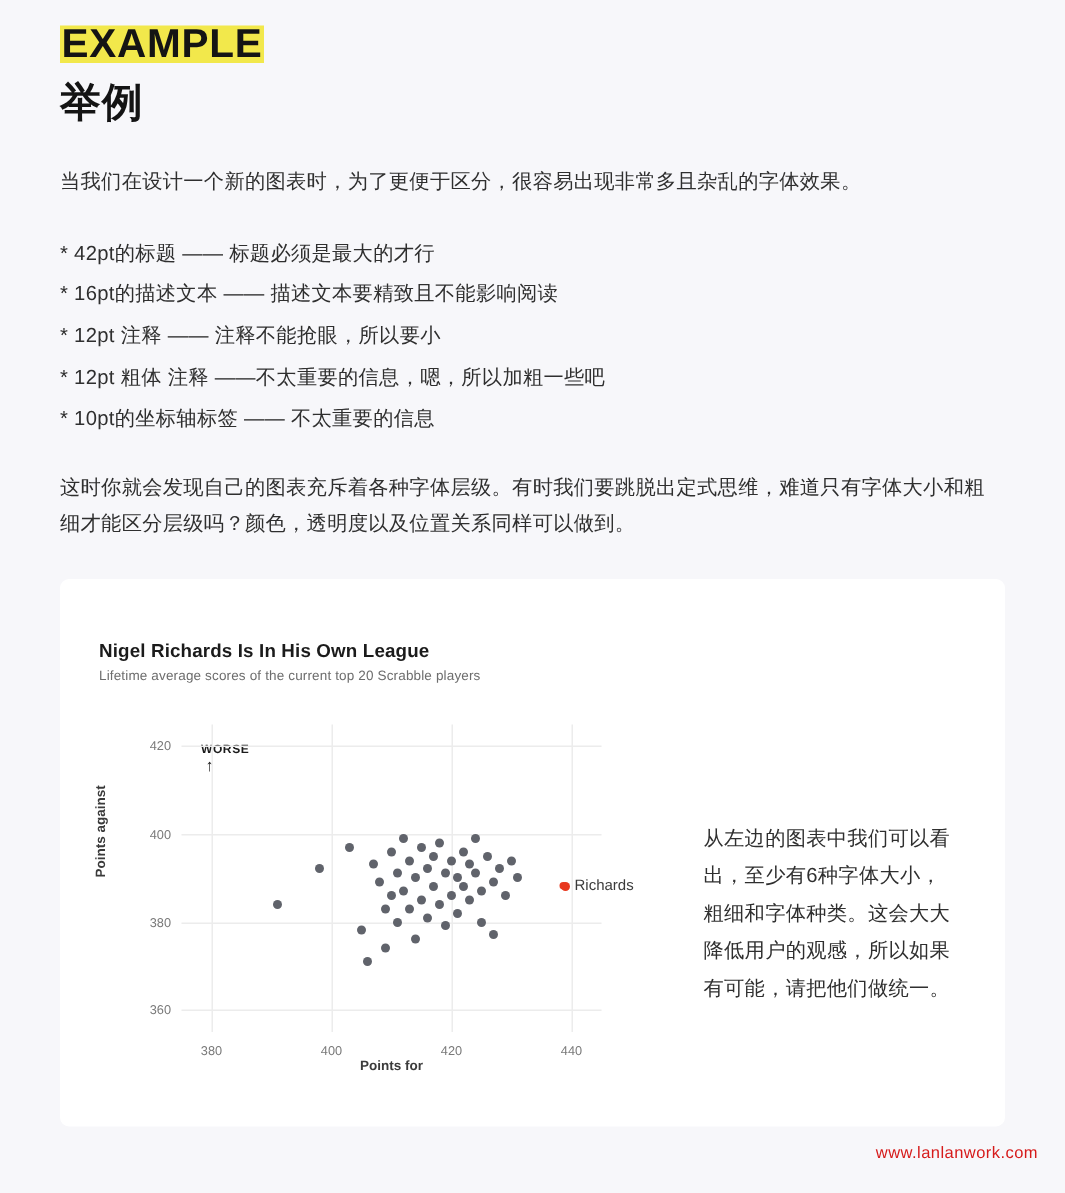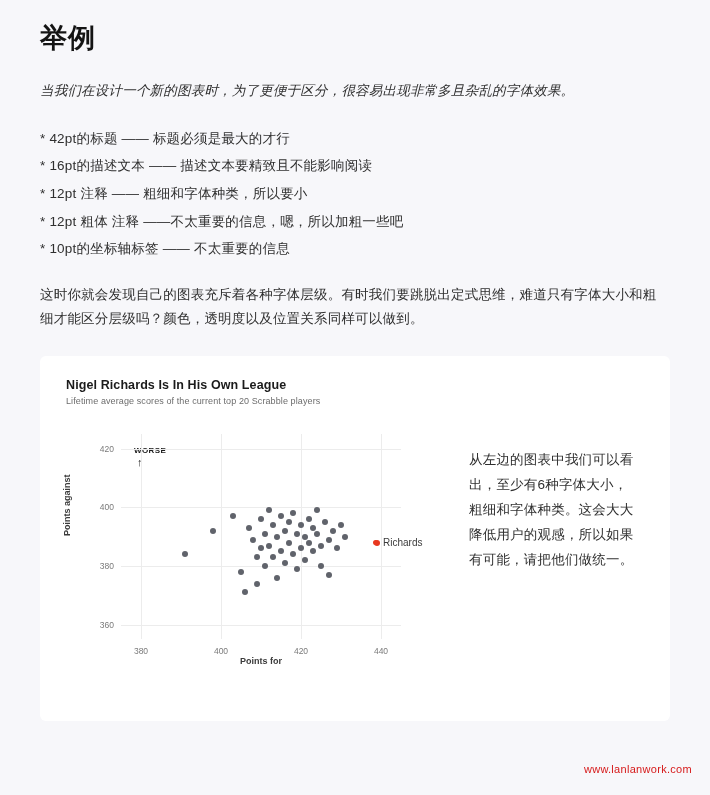--- a/index.html
+++ b/index.html
@@ -59,21 +59,20 @@
     letter-spacing: 1px;
   }
 
   
   .para {
     font-size: 13.5px;
     line-height: 1.65;
     color: #2f2f2f;
     margin-top: 26px;
     letter-spacing: 0.2px;
-    font-style: italic;
   }
   .bullets {
     margin-top: 22px;
   }
   .bullets div {
     font-size: 13.5px;
     line-height: 2.05;
     color: #2f2f2f;
     letter-spacing: 0.2px;
   }
@@ -87,20 +86,21 @@
 
   
   .card {
     margin-top: 26px;
     background: #ffffff;
     border-radius: 6px;
     height: 365px;
     display: flex;
     padding: 22px 26px 10px 26px;
     position: relative;
+    align-items: center;
   }
   .chart-area {
     width: 385px;
     position: relative;
   }
   .chart-title {
     font-size: 12.5px;
     font-weight: 700;
     color: #1b1b1b;
     letter-spacing: 0.1px;
@@ -255,29 +255,33 @@
     color: #d61a1a;
     letter-spacing: 0.3px;
   }
 </style>
 </head>
 <body>
 
 <div class="page">
 
   <div class="header">
+    <div class="example-word">
+      <span class="hl"></span>
+      <span class="txt">EXAMPLE</span>
+    </div>
     <div class="title-cn">举例</div>
   </div>
 
   <div class="para">当我们在设计一个新的图表时，为了更便于区分，很容易出现非常多且杂乱的字体效果。</div>
 
   <div class="bullets">
     <div>* 42pt的标题 —— 标题必须是最大的才行</div>
     <div>* 16pt的描述文本 —— 描述文本要精致且不能影响阅读</div>
-    <div>* 12pt 注释 —— 粗细和字体种类，所以要小</div>
+    <div>* 12pt 注释 —— 注释不能抢眼，所以要小</div>
     <div>* 12pt 粗体 注释 ——不太重要的信息，嗯，所以加粗一些吧</div>
     <div>* 10pt的坐标轴标签 —— 不太重要的信息</div>
   </div>
 
   <div class="para2">这时你就会发现自己的图表充斥着各种字体层级。有时我们要跳脱出定式思维，难道只有字体大小和粗细才能区分层级吗？颜色，透明度以及位置关系同样可以做到。</div>
 
   <div class="card">
     <div class="chart-area">
       <div class="chart-title">Nigel Richards Is In His Own League</div>
       <div class="chart-sub">Lifetime average scores of the current top 20 Scrabble players</div>

